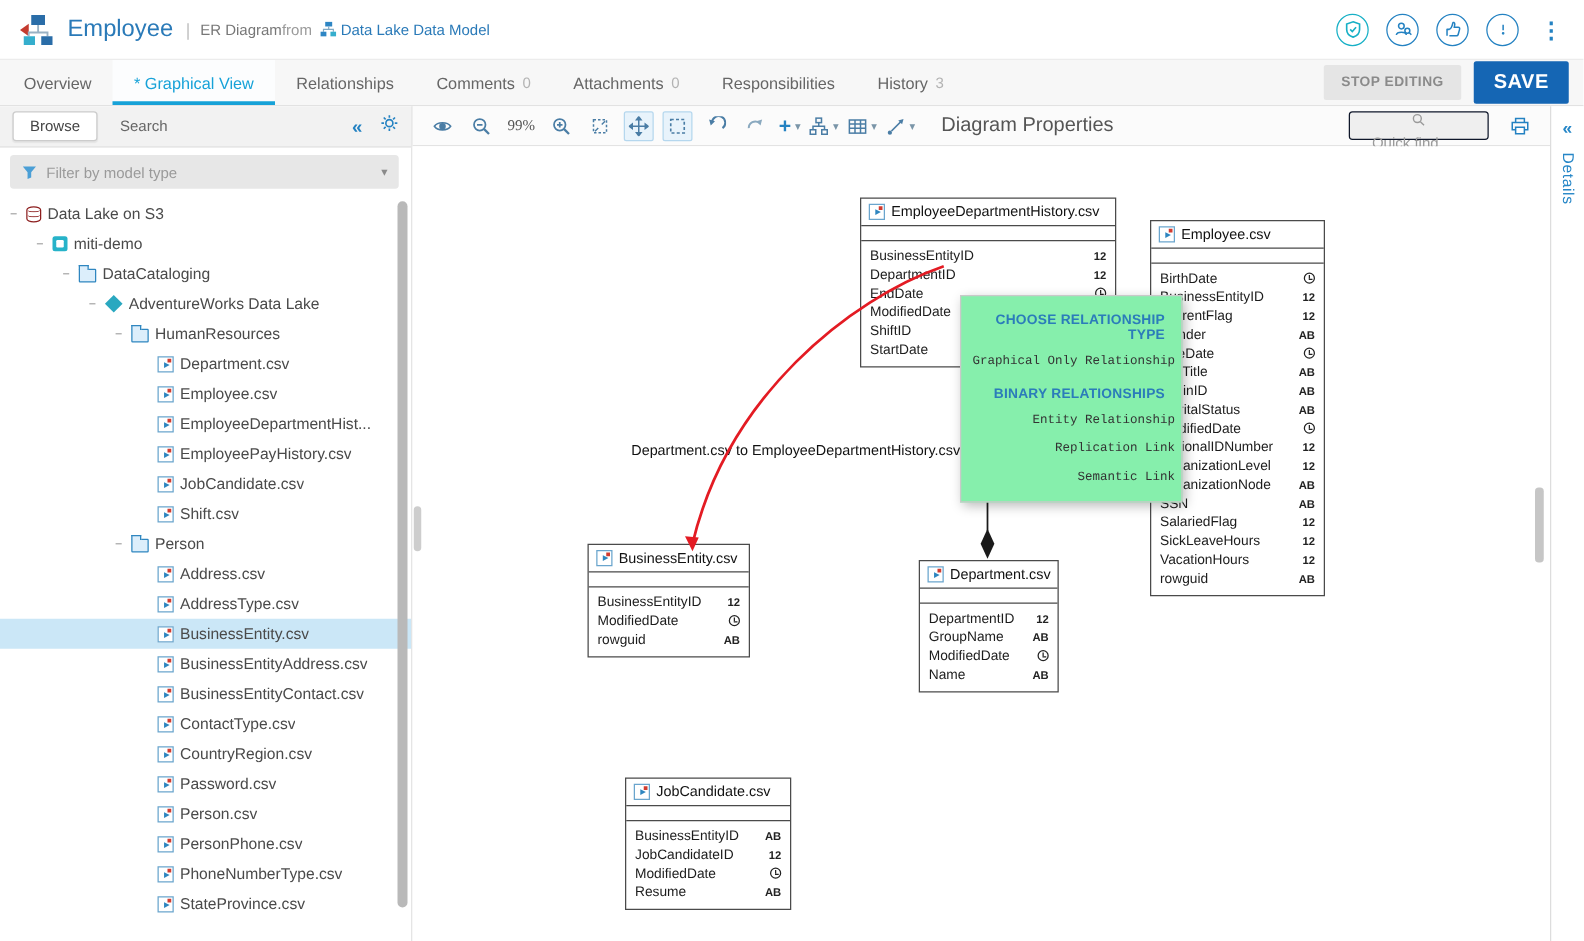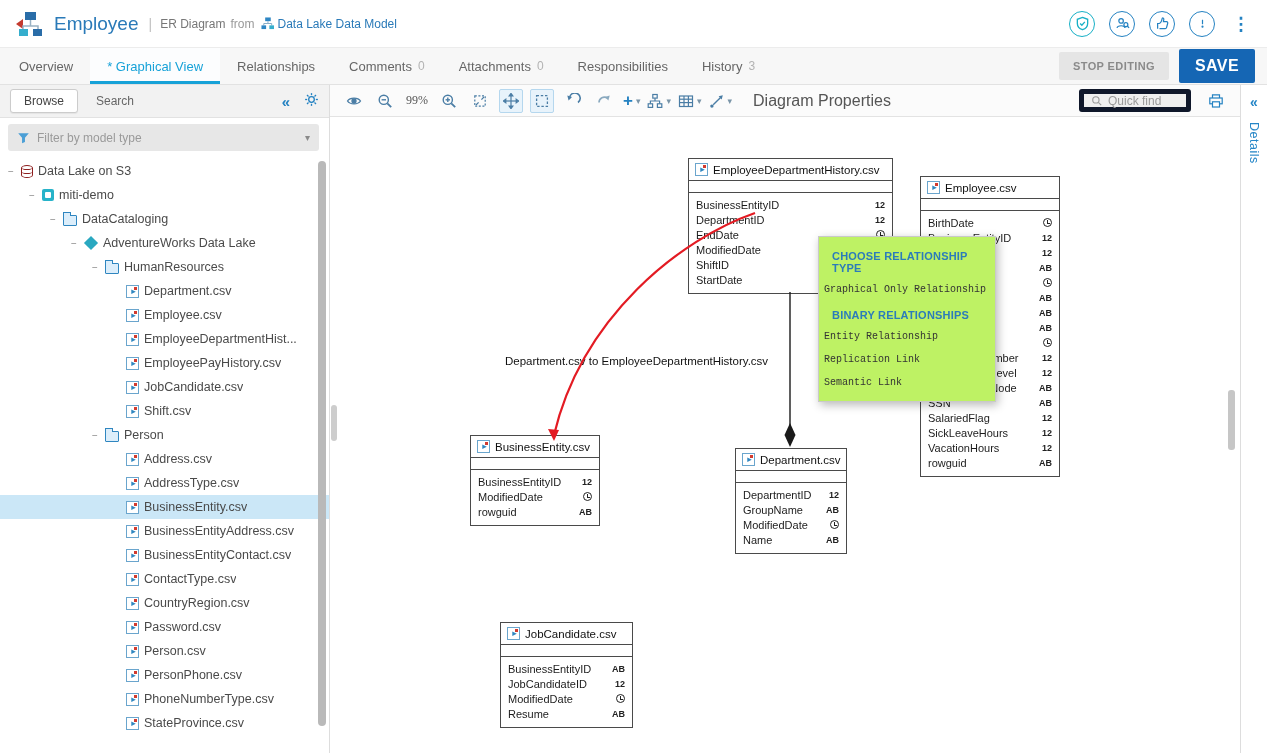--- a/index.html
+++ b/index.html
@@ -5,21 +5,21 @@
   * { margin:0; padding:0; box-sizing:border-box; }
   html,body { width:1267px; height:753px; overflow:hidden; }
   body { font-family:"Liberation Sans", sans-serif; background:#fff; color:#333; }
   .app { width:1267px; height:753px; position:relative; overflow:hidden; background:#fff; }
 
   
   .topbar { height:48px; display:flex; align-items:center; padding:0 14px; background:#fff; border-bottom:1px solid #ececec; }
   .logo { width:30px; height:30px; margin-right:10px; }
   .app-title { font-size:19px; color:#2a7ab8; margin-right:10px; }
   .crumb-divider { color:#c0c0c0; font-size:14px; margin-right:8px; }
-  .doc-type { font-size:12px; color:#777; margin-right:5px; }
+  .doc-type { font-size:12px; color:#777; }
   .from-word { font-size:12px; color:#9a9a9a; margin-right:6px; }
   .model-ic { width:13px; height:13px; margin-right:4px; }
   .model-link { font-size:12px; color:#2a7ab8; text-decoration:none; cursor:pointer; }
   .header-actions { margin-left:auto; display:flex; align-items:center; gap:14px; }
   .hicon { width:26px; height:26px; border-radius:50%; border:1.6px solid currentColor; display:flex; align-items:center; justify-content:center; cursor:pointer; }
   .hicon svg { width:15px; height:15px; }
   .c-teal { color:#17b0c6; }
   .c-blue { color:#2482c2; }
   .kebab { font-size:18px; font-weight:bold; color:#2482c2; cursor:pointer; padding:0 3px; }
 
@@ -74,41 +74,41 @@
   .toolbar { height:32px; background:#fbfbfb; border-bottom:1px solid #e3e3e3; display:flex; align-items:center; padding:0 12px; gap:7px; flex:none; }
   .tool { width:24px; height:24px; display:flex; align-items:center; justify-content:center; color:#4a7da5; cursor:pointer; flex:none; }
   .tool svg { width:16px; height:16px; }
   .tool.on { border:1px solid #b5d7ee; background:#e8f3fb; border-radius:2px; }
   .zoom-level { font-size:12px; color:#555; padding:0 2px;font-family:Liberation Serif, serif; }
   .tool-group { display:flex; align-items:center; gap:3px; cursor:pointer; color:#4a7da5; }
   .tool-group .chev { font-size:9px; color:#7a95a8; }
   .plus-glyph { font-size:17px; font-weight:bold; color:#2482c2; line-height:1; }
   .props-label { font-size:16px; color:#555; margin-left:14px; white-space:nowrap; }
   .tb-spacer { flex:1; }
-  .quick-find { width:112px; height:23px; background:#efefef; border:5px solid #0f172a; border-radius:3px; display:flex; align-items:center; gap:5px; padding:0 7px; color:#9a9a9a; }
+  .quick-find { width:112px; height:23px; background:#efefef; border:1px solid #0f172a; border-radius:3px; display:flex; align-items:center; gap:5px; padding:0 7px; color:#9a9a9a;flex-direction:column; }
   .quick-find svg { width:12px; height:12px; flex:none; }
   .quick-find input { border:none; background:transparent; outline:none; width:75px; font-size:12px; color:#555; font-family:inherit; }
   .quick-find input::placeholder { color:#9a9a9a; }
   .print { color:#2482c2; margin-left:6px; }
 
   
   .canvas { flex:1; position:relative; overflow:hidden; background:#fff; }
   .overlay { position:absolute; left:0; top:0; z-index:10; pointer-events:none; }
   .entity { position:absolute; background:#fff; border:1px solid #4a4a4a; z-index:2; font-size:11px; }
   .ent-head { height:22px; display:flex; align-items:center; gap:5px; padding:0 6px; border-bottom:1px solid #4a4a4a; font-size:11.5px; color:#111; white-space:nowrap; cursor:move; }
   .ent-pk { height:12px; border-bottom:1px solid #4a4a4a; }
   .ent-attrs { padding:4px 0 6px; }
   .attr { height:15px; display:flex; align-items:center; padding:0 7px; gap:8px; color:#1c1c1c; white-space:nowrap; }
   .attr-n { flex:1; overflow:hidden; }
   .attr-t { font-size:9px; font-weight:bold; color:#222; flex:none; }
   .clock-ic { width:9px; height:9px; border:1px solid #222; border-radius:50%; position:relative; flex:none; }
   .clock-ic::before { content:""; position:absolute; left:3.3px; top:1.3px; width:1px; height:3px; background:#222; }
   .clock-ic::after { content:""; position:absolute; left:3.3px; top:3.8px; width:2.6px; height:1px; background:#222; }
   .rel-label { position:absolute; left:175px; top:238px; font-size:11.5px; color:#111; z-index:3; white-space:nowrap; }
-  .ctx-menu { position:absolute; left:488px; top:119px; width:178px; background:#bef264; border:1px solid #c9c9c9; box-shadow:2px 3px 9px rgba(0,0,0,.28); padding:5px 0 7px; z-index:30; }
+  .ctx-menu { position:absolute; left:438px; top:119px; width:178px; background:#86efac; border:1px solid #c9c9c9; box-shadow:2px 3px 9px rgba(0,0,0,.28); padding:5px 0 7px; z-index:30;text-align:right; }
   .ctx-header { color:#2b7cba; font-weight:bold; font-size:11px; padding:8px 13px 4px; letter-spacing:.2px; }
   .ctx-item { padding:6px 5px; font-size:10px; color:#333; cursor:pointer;font-family:Liberation Mono, monospace; }
   .vthumb { position:absolute; background:#c6c6c6; border-radius:3px; z-index:6; cursor:pointer; }
   .vthumb.right { right:5px; top:273px; width:7px; height:60px; }
   .vthumb.left { left:1px; top:288px; width:6px; height:36px; background:#cdcdcd; }
 
   
   .details-strip { width:27px; border-left:1px solid #ddd; background:#fff; display:flex; flex-direction:column; align-items:center; padding-top:9px; gap:12px; flex:none; }
   .details-collapse { color:#2586c7; font-size:14px; font-weight:bold; cursor:pointer; }
   .details-label { writing-mode:vertical-rl; font-size:12.5px; color:#2586c7; letter-spacing:.5px; cursor:pointer; }

